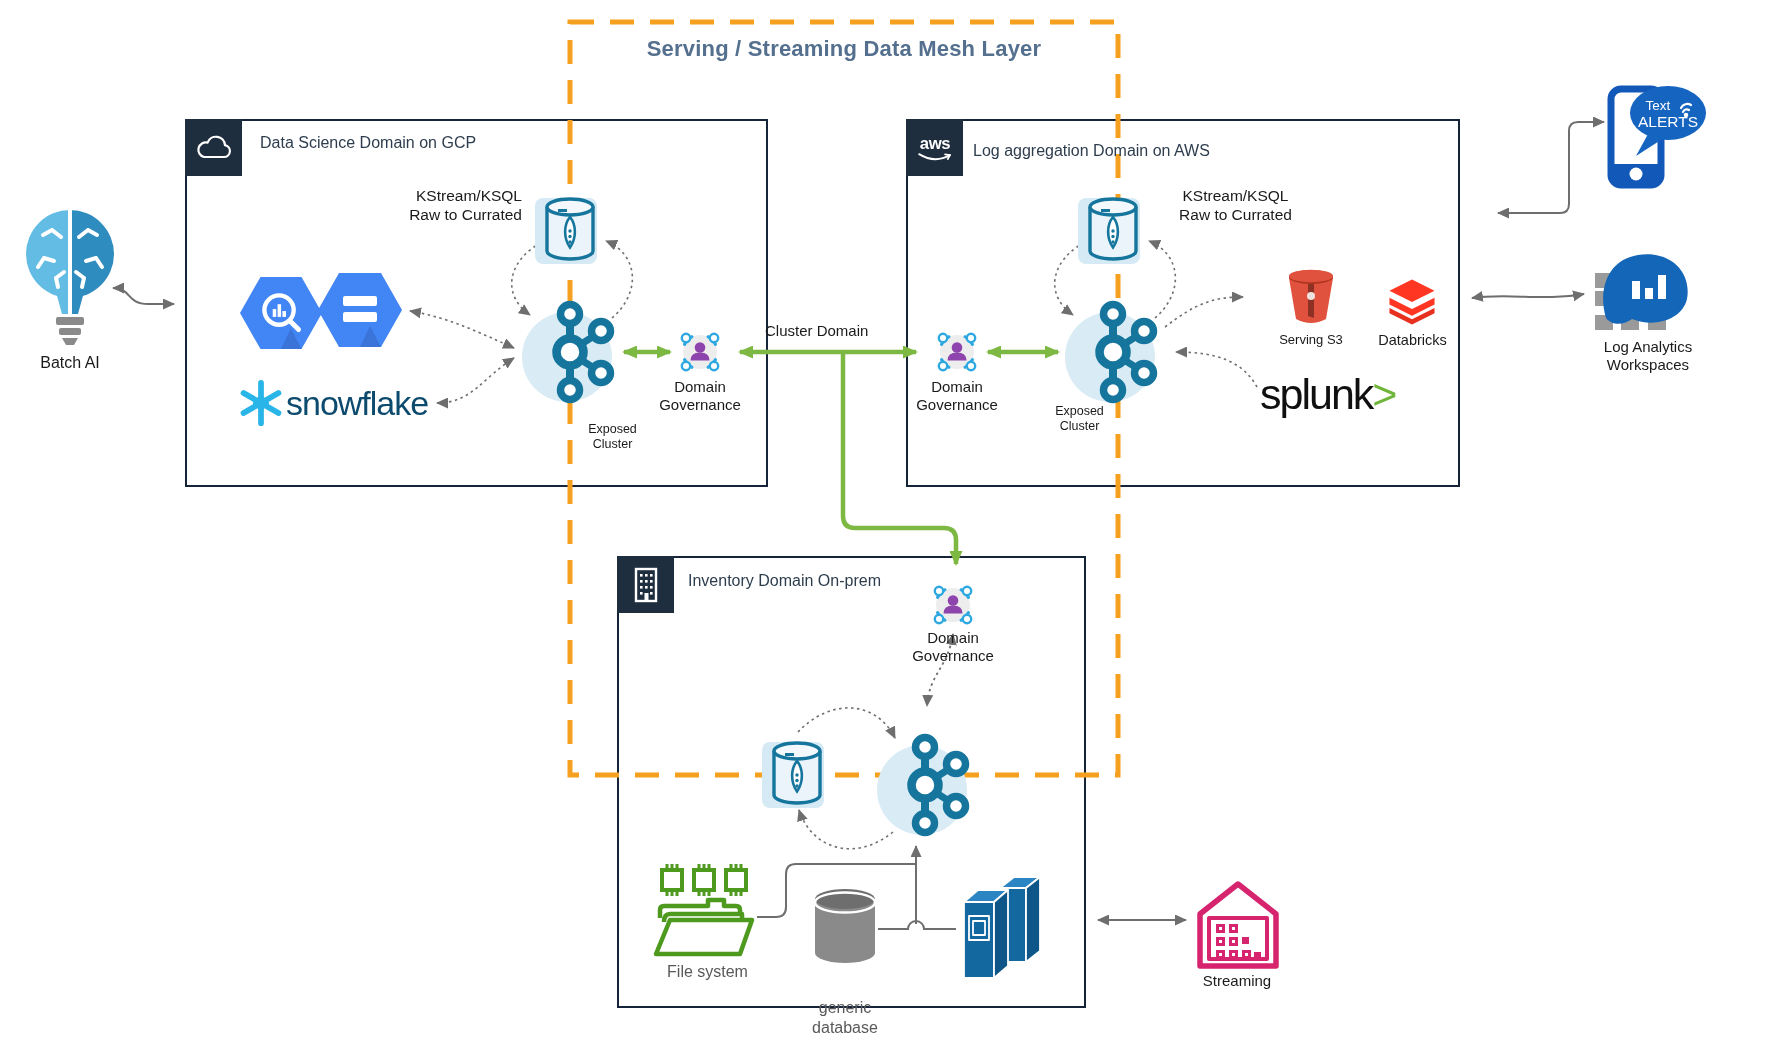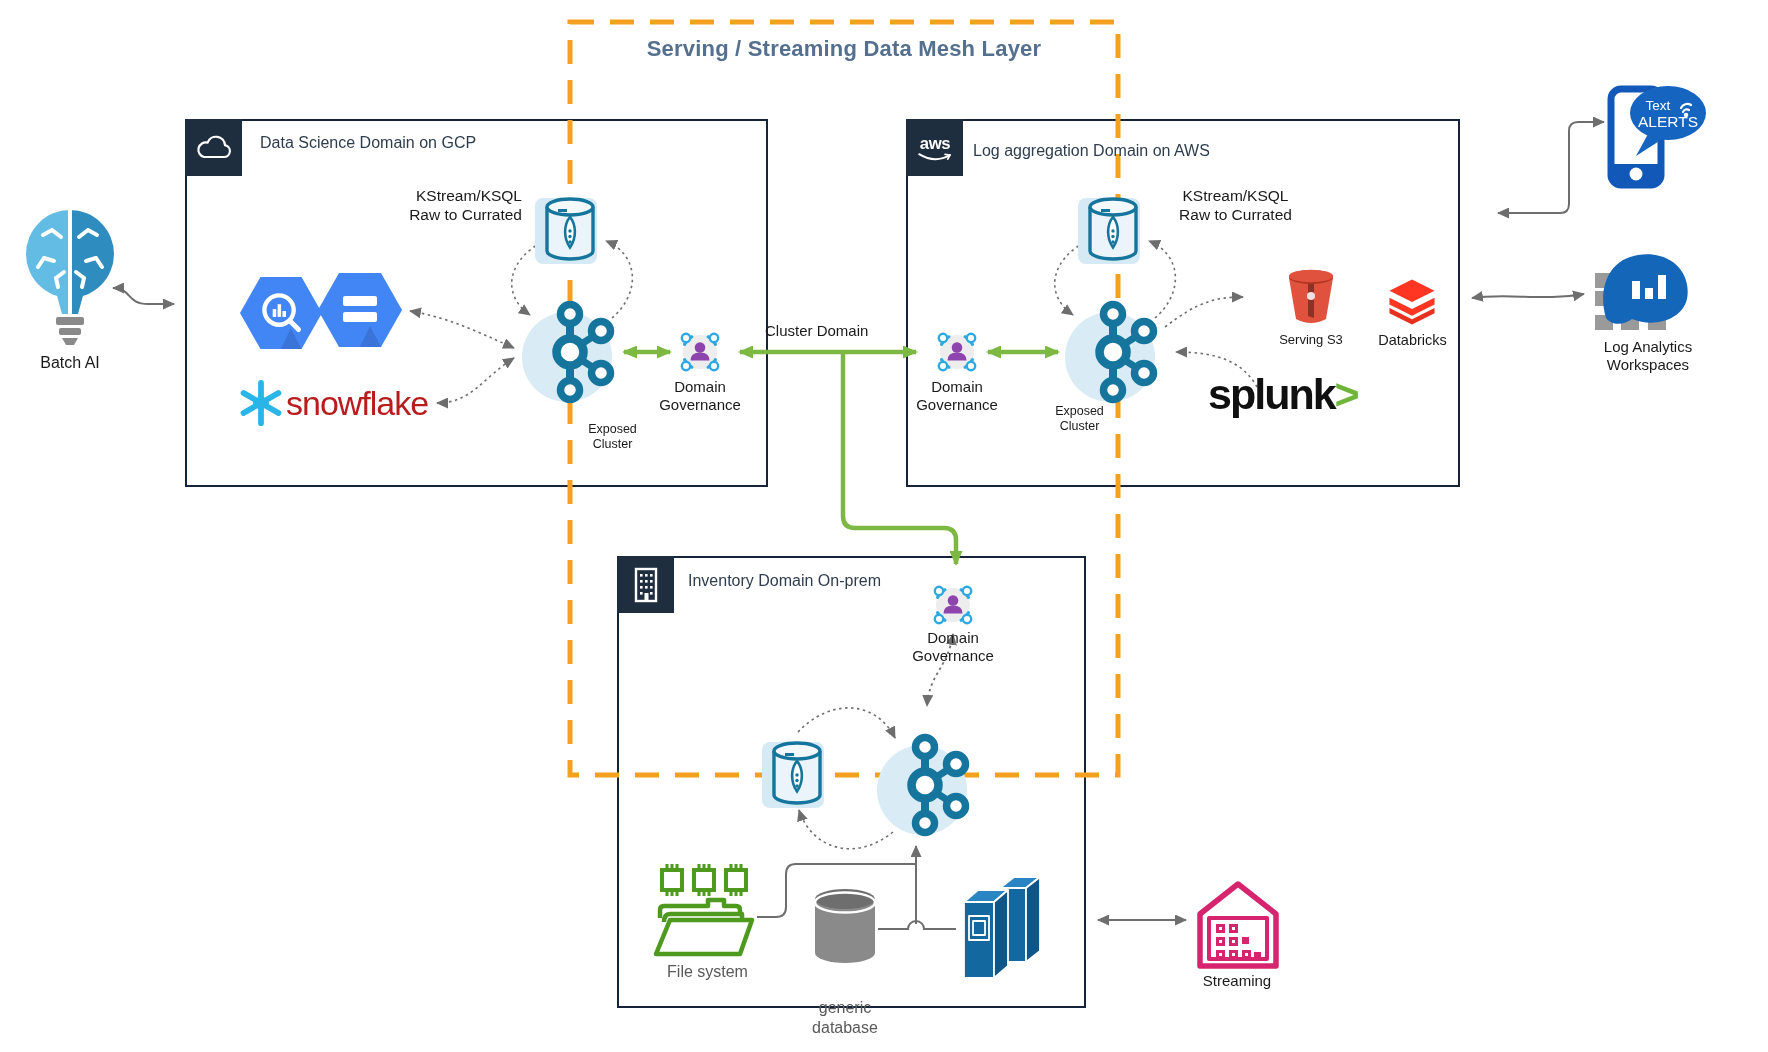--- a/index.html
+++ b/index.html
@@ -12,24 +12,24 @@
   .pre{white-space:pre-line;}
   .ctr{text-align:center;}
   .rgt{text-align:right;}
   .small{font-size:12.5px;}
   .gray{color:#595959;}
   #title{position:absolute;left:570px;top:36px;width:548px;text-align:center;
          font-size:22px;font-weight:bold;color:#54708E;z-index:4;letter-spacing:.2px;}
   svg.icon{position:absolute;z-index:3;overflow:visible;}
   #wires{position:absolute;left:0;top:0;z-index:2;}
   #meshrect{position:absolute;left:0;top:0;z-index:1;}
-  #splunk{position:absolute;left:1208px;top:370px;z-index:4;font-weight:700;font-size:43px;letter-spacing:-2px;color:#101010;}
+  #splunk{position:absolute;left:1260px;top:370px;z-index:4;font-weight:400;font-size:43px;letter-spacing:-2px;color:#101010;}
   #splunk .chev{color:#6FB53A;letter-spacing:0;}
   #snowwrap{position:absolute;left:238px;top:380px;z-index:3;display:flex;align-items:center;}
-  #snowwrap .sftxt{font-size:34px;color:#b91c1c;letter-spacing:-1px;font-weight:500;line-height:1;margin-left:2px;}
+  #snowwrap .sftxt{font-size:34px;color:#0c4a6e;letter-spacing:-1px;font-weight:500;line-height:1;margin-left:2px;}
 </style>
 </head>
 <body>
 
 <svg id="meshrect" width="1768" height="1052">
   <rect x="570" y="22" width="548" height="753" fill="none" stroke="#F5A01E" stroke-width="5" stroke-dasharray="24 16"></rect>
 </svg>
 
 <div id="title">Serving / Streaming Data Mesh Layer</div>
 

